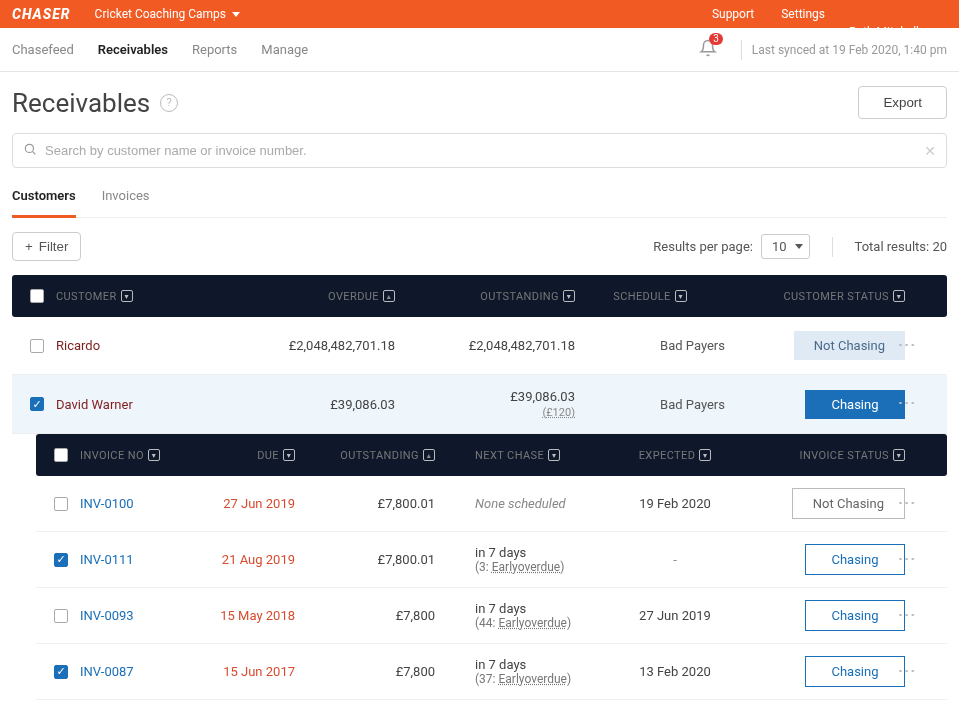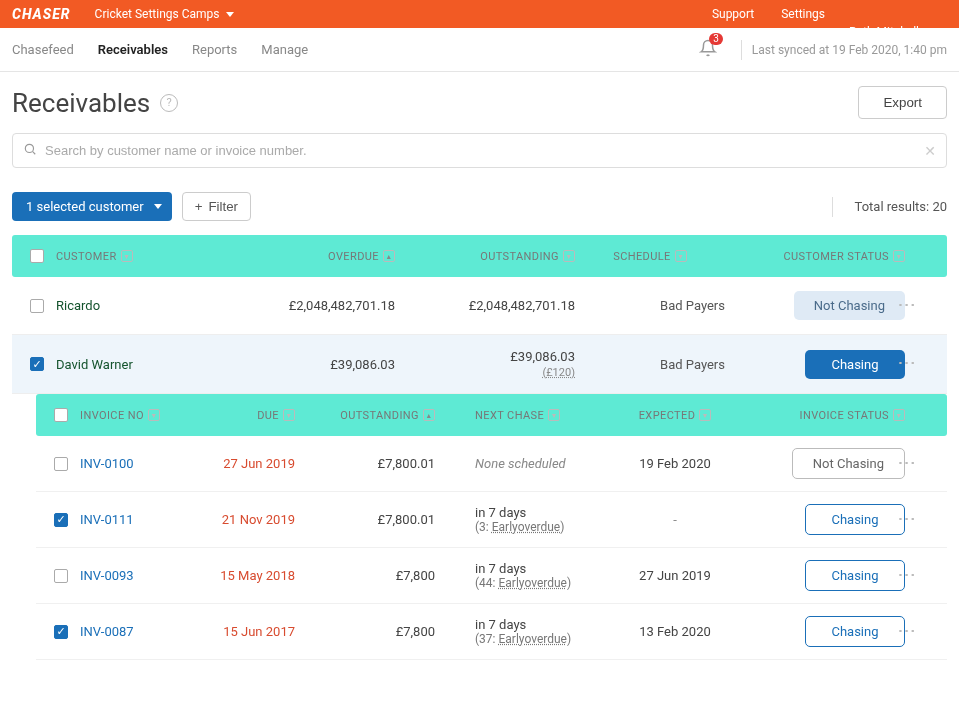--- a/index.html
+++ b/index.html
@@ -48,44 +48,44 @@
   .pill-btn { background: #1a6fb8; color: #fff; border-radius: 4px; padding: 7px 10px 7px 14px; display: flex; align-items: center; gap: 10px; cursor: pointer; font-size:13px;}
   .pill-btn .pcaret{ border-top-color:#fff; }
   .filter-btn { border: 1px solid #ccc; background: #fff; border-radius: 4px; padding: 6px 12px; display: flex; align-items: center; gap: 6px; cursor: pointer; color:#555;}
   .toolbar .flex { flex: 1; }
   .rpp { display:flex; align-items:center; gap:8px; color:#555;}
   .rpp-select { border:1px solid #ccc; border-radius:3px; padding:4px 6px 4px 10px; display:flex; align-items:center; gap:8px; cursor:pointer;}
   .tsep { width:1px; height:20px; background:#ddd; margin:0 12px;}
   .total { color:#555; }
 
   
-  .thead, .ihead { background: #5eead4; display:flex; align-items:center; height:42px; font-size:11px; color:#777; letter-spacing:0.4px; padding:0 12px 0 18px; border-radius:3px;}
+  .thead, .ihead { background: #0f172a; display:flex; align-items:center; height:42px; font-size:11px; color:#777; letter-spacing:0.4px; padding:0 12px 0 18px; border-radius:3px;}
   .th, .ith { display:flex; align-items:center; gap:4px;}
   .sorter { width:12px; height:12px; border:1px solid #bbb; border-radius:2px; display:flex; align-items:center; justify-content:center; font-size:8px; color:#888; cursor:pointer;}
   .sorter.asc::before{content:"▴";}
   .sorter.none::before{content:"▾"; color:#bbb;}
   .cbox { width:14px; height:14px; border:1px solid #aaa; border-radius:2px; background:#fff; cursor:pointer; display:flex; align-items:center; justify-content:center; }
   .cbox.checked { background:#1a6fb8; border-color:#1a6fb8; color:#fff; font-size:11px; }
   .cbox.checked::after{content:"✓";}
 
   .col-cb{width:26px;}
   .col-name{flex:1.4;}
   .col-overdue{width:160px; text-align:right; justify-content:flex-end;}
   .col-out{width:180px; text-align:right; justify-content:flex-end;}
   .col-sched{width:150px; text-align:center; justify-content:center;}
   .col-status{width:180px; text-align:center; justify-content:flex-end;}
   .col-more{width:30px;}
 
   .trow { display:flex; align-items:center; padding:14px 12px 14px 18px; border-bottom:1px solid #eee;}
   .trow.selected { background:#eef5fb; }
-  .trow .cname { color:#14532d; cursor:pointer;}
+  .trow .cname { color:#7f1d1d; cursor:pointer;}
   .trow .amt { text-align:right; color:#444;}
   .credit { font-size:11px; color:#888; text-decoration:underline dotted;}
   .sched { text-align:right; color:#555;}
-  .status-chip { border-radius:5px; padding:7px 20px; display:inline-block; min-width:100px; text-align:center;}
+  .status-chip { border-radius:0; padding:7px 20px; display:inline-block; min-width:100px; text-align:center;}
   .chip-notchasing-soft { background:#dfeaf5; color:#4a6b8a;}
   .chip-chasing-primary { background:#1a6fb8; color:#fff;}
   .chip-chasing-outline { border:1px solid #1a6fb8; color:#1a6fb8; background:#fff;}
   .chip-notchasing-outline{ border:1px solid #bbb; color:#666; background:#fff;}
   .more { color:#bbb; cursor:pointer; font-size:18px; letter-spacing:-1px; writing-mode: vertical-rl; line-height:4px;}
   .more::before{content:"⋮";}
 
   
   .inv-wrap { padding-left:24px; }
   .inv-toolbar { display:flex; align-items:center; padding:12px 12px 10px 6px;}
@@ -106,21 +106,21 @@
   .nc-sub{font-size:12px; color:#777;}
   .nc-sub .ul{text-decoration:underline dotted;}
   .dash{color:#888;}
 </style>
 </head>
 <body>
 
 <div class="topbar">
   <div class="logo">CHASER</div>
   <div class="org">
-    <span>Cricket Settings Camps</span>
+    <span>Cricket Coaching Camps</span>
     <span class="caret-down"></span>
   </div>
   <div class="spacer"></div>
   <div class="right">
     <a href="#">Support</a>
     <a href="#">Settings</a>
   </div>
   <div class="user">
     <span>Ruth Mitchell</span>
     <span class="caret-down"></span>
@@ -156,31 +156,38 @@
     <span class="search-icon">
       <svg width="14" height="14" viewBox="0 0 24 24" fill="none" stroke="#999" stroke-width="2">
           <circle cx="11" cy="11" r="7"></circle>
           <path d="m21 21-4.35-4.35"></path>
         </svg>
     </span>
     <input type="text" placeholder="Search by customer name or invoice number." style="">
     <span class="x">✕</span>
   </div>
 
+  <div class="subtabs">
+    <div class="st active">Customers</div>
+    <div class="st">Invoices</div>
+  </div>
 
   <div class="toolbar">
-    <div class="pill-btn">
-      <span>1 selected customer</span>
-      <span class="caret-down pcaret"></span>
-    </div>
     <button class="filter-btn">
       <span>+</span>
       <span>Filter</span>
     </button>
     <div class="flex"></div>
+    <div class="rpp">
+      <span>Results per page:</span>
+      <div class="rpp-select">
+        <span>10</span>
+        <span class="caret-down" style="border-top-color:#555"></span>
+      </div>
+    </div>
     <div class="tsep"></div>
     <div class="total">Total results: 20</div>
   </div>
 
   <div class="thead">
     <div class="th col-cb">
         <span class="cbox"></span>
       </div>
     <div class="th col-name">
         <span>CUSTOMER</span>
@@ -274,21 +281,21 @@
     <div class="icol-next"><span class="nc-italic">None scheduled</span></div>
     <div class="icol-exp" style="text-align:center"><span>19 Feb 2020</span></div>
     <div class="icol-status" style="text-align:right"><span class="status-chip chip-notchasing-outline">Not Chasing</span></div>
     <div class="icol-more"><span class="more"></span></div>
   </div>
         <div class="irow">
     <div class="icol-cb">
             <span class="cbox checked"></span>
           </div>
     <div class="icol-no"><span class="invno">INV-0111</span></div>
-    <div class="icol-due due-over">21 Nov 2019</div>
+    <div class="icol-due due-over">21 Aug 2019</div>
     <div class="icol-out amt">£7,800.01</div>
     <div class="icol-next"><span>in 7 days</span><div class="nc-sub">(3: <span class="ul">Earlyoverdue</span>)</div></div>
     <div class="icol-exp" style="text-align:center"><span class="dash">-</span></div>
     <div class="icol-status" style="text-align:right"><span class="status-chip chip-chasing-outline">Chasing</span></div>
     <div class="icol-more"><span class="more"></span></div>
   </div>
         <div class="irow">
     <div class="icol-cb">
             <span class="cbox"></span>
           </div>

